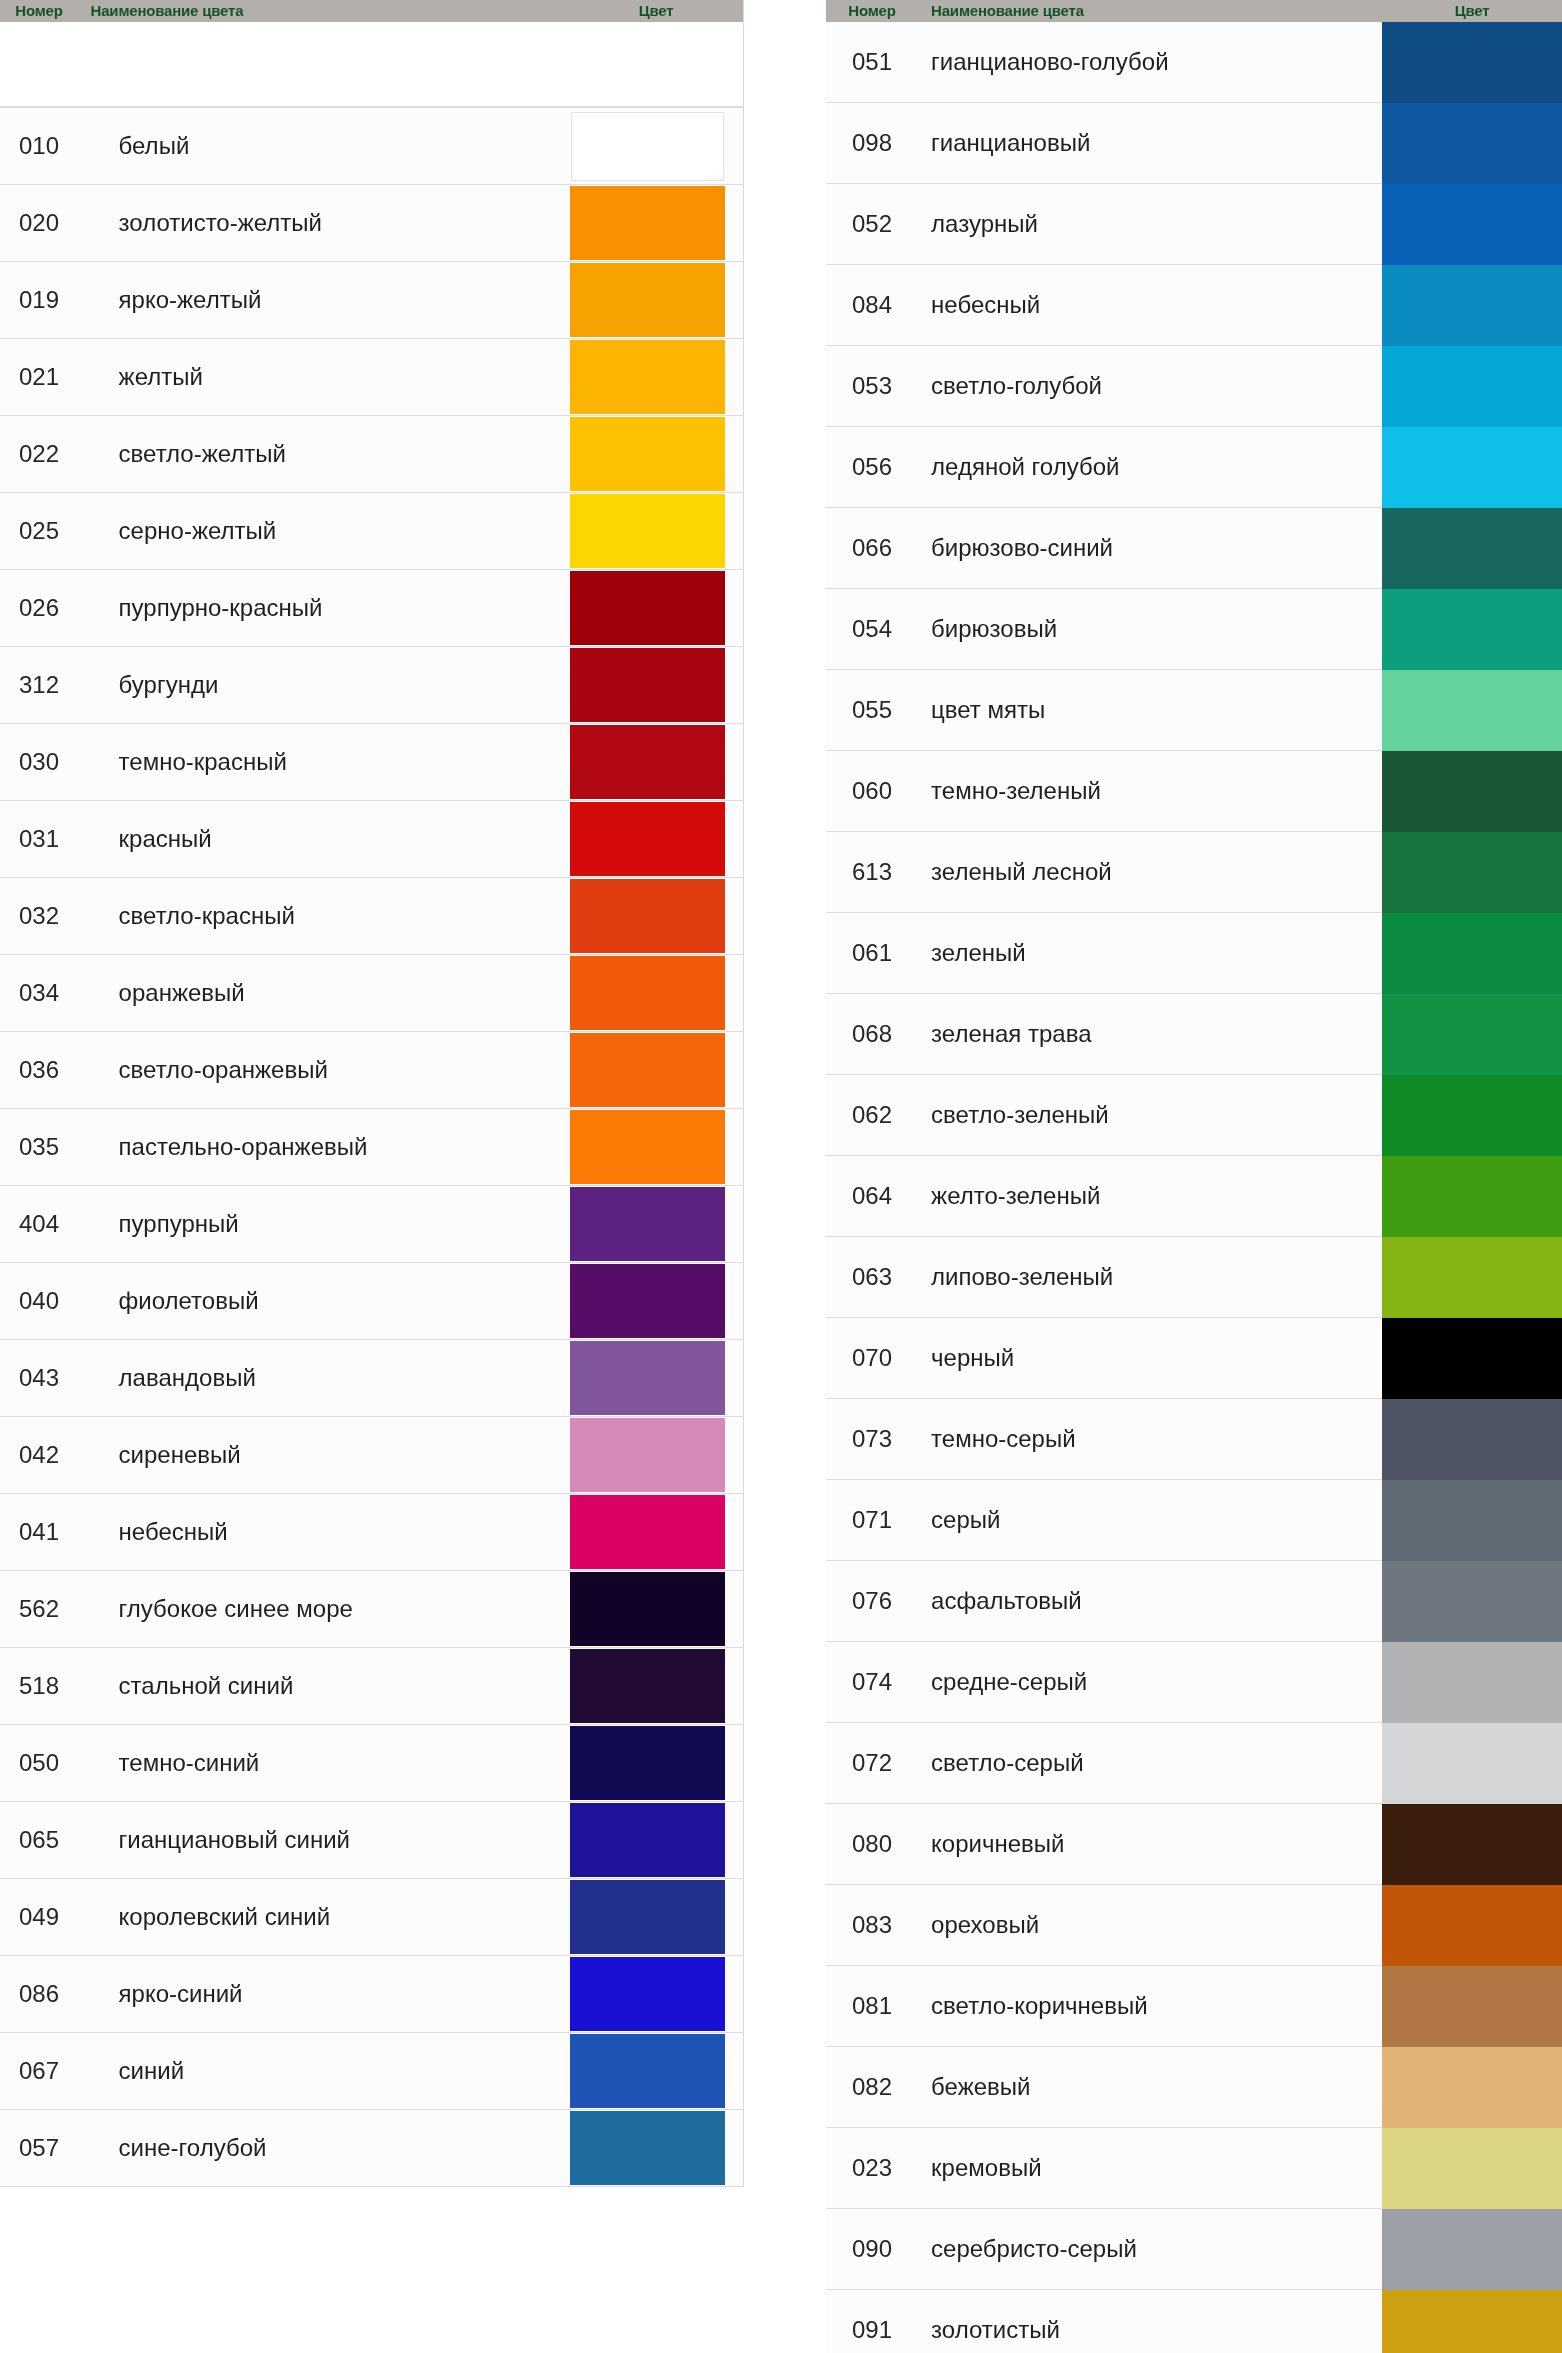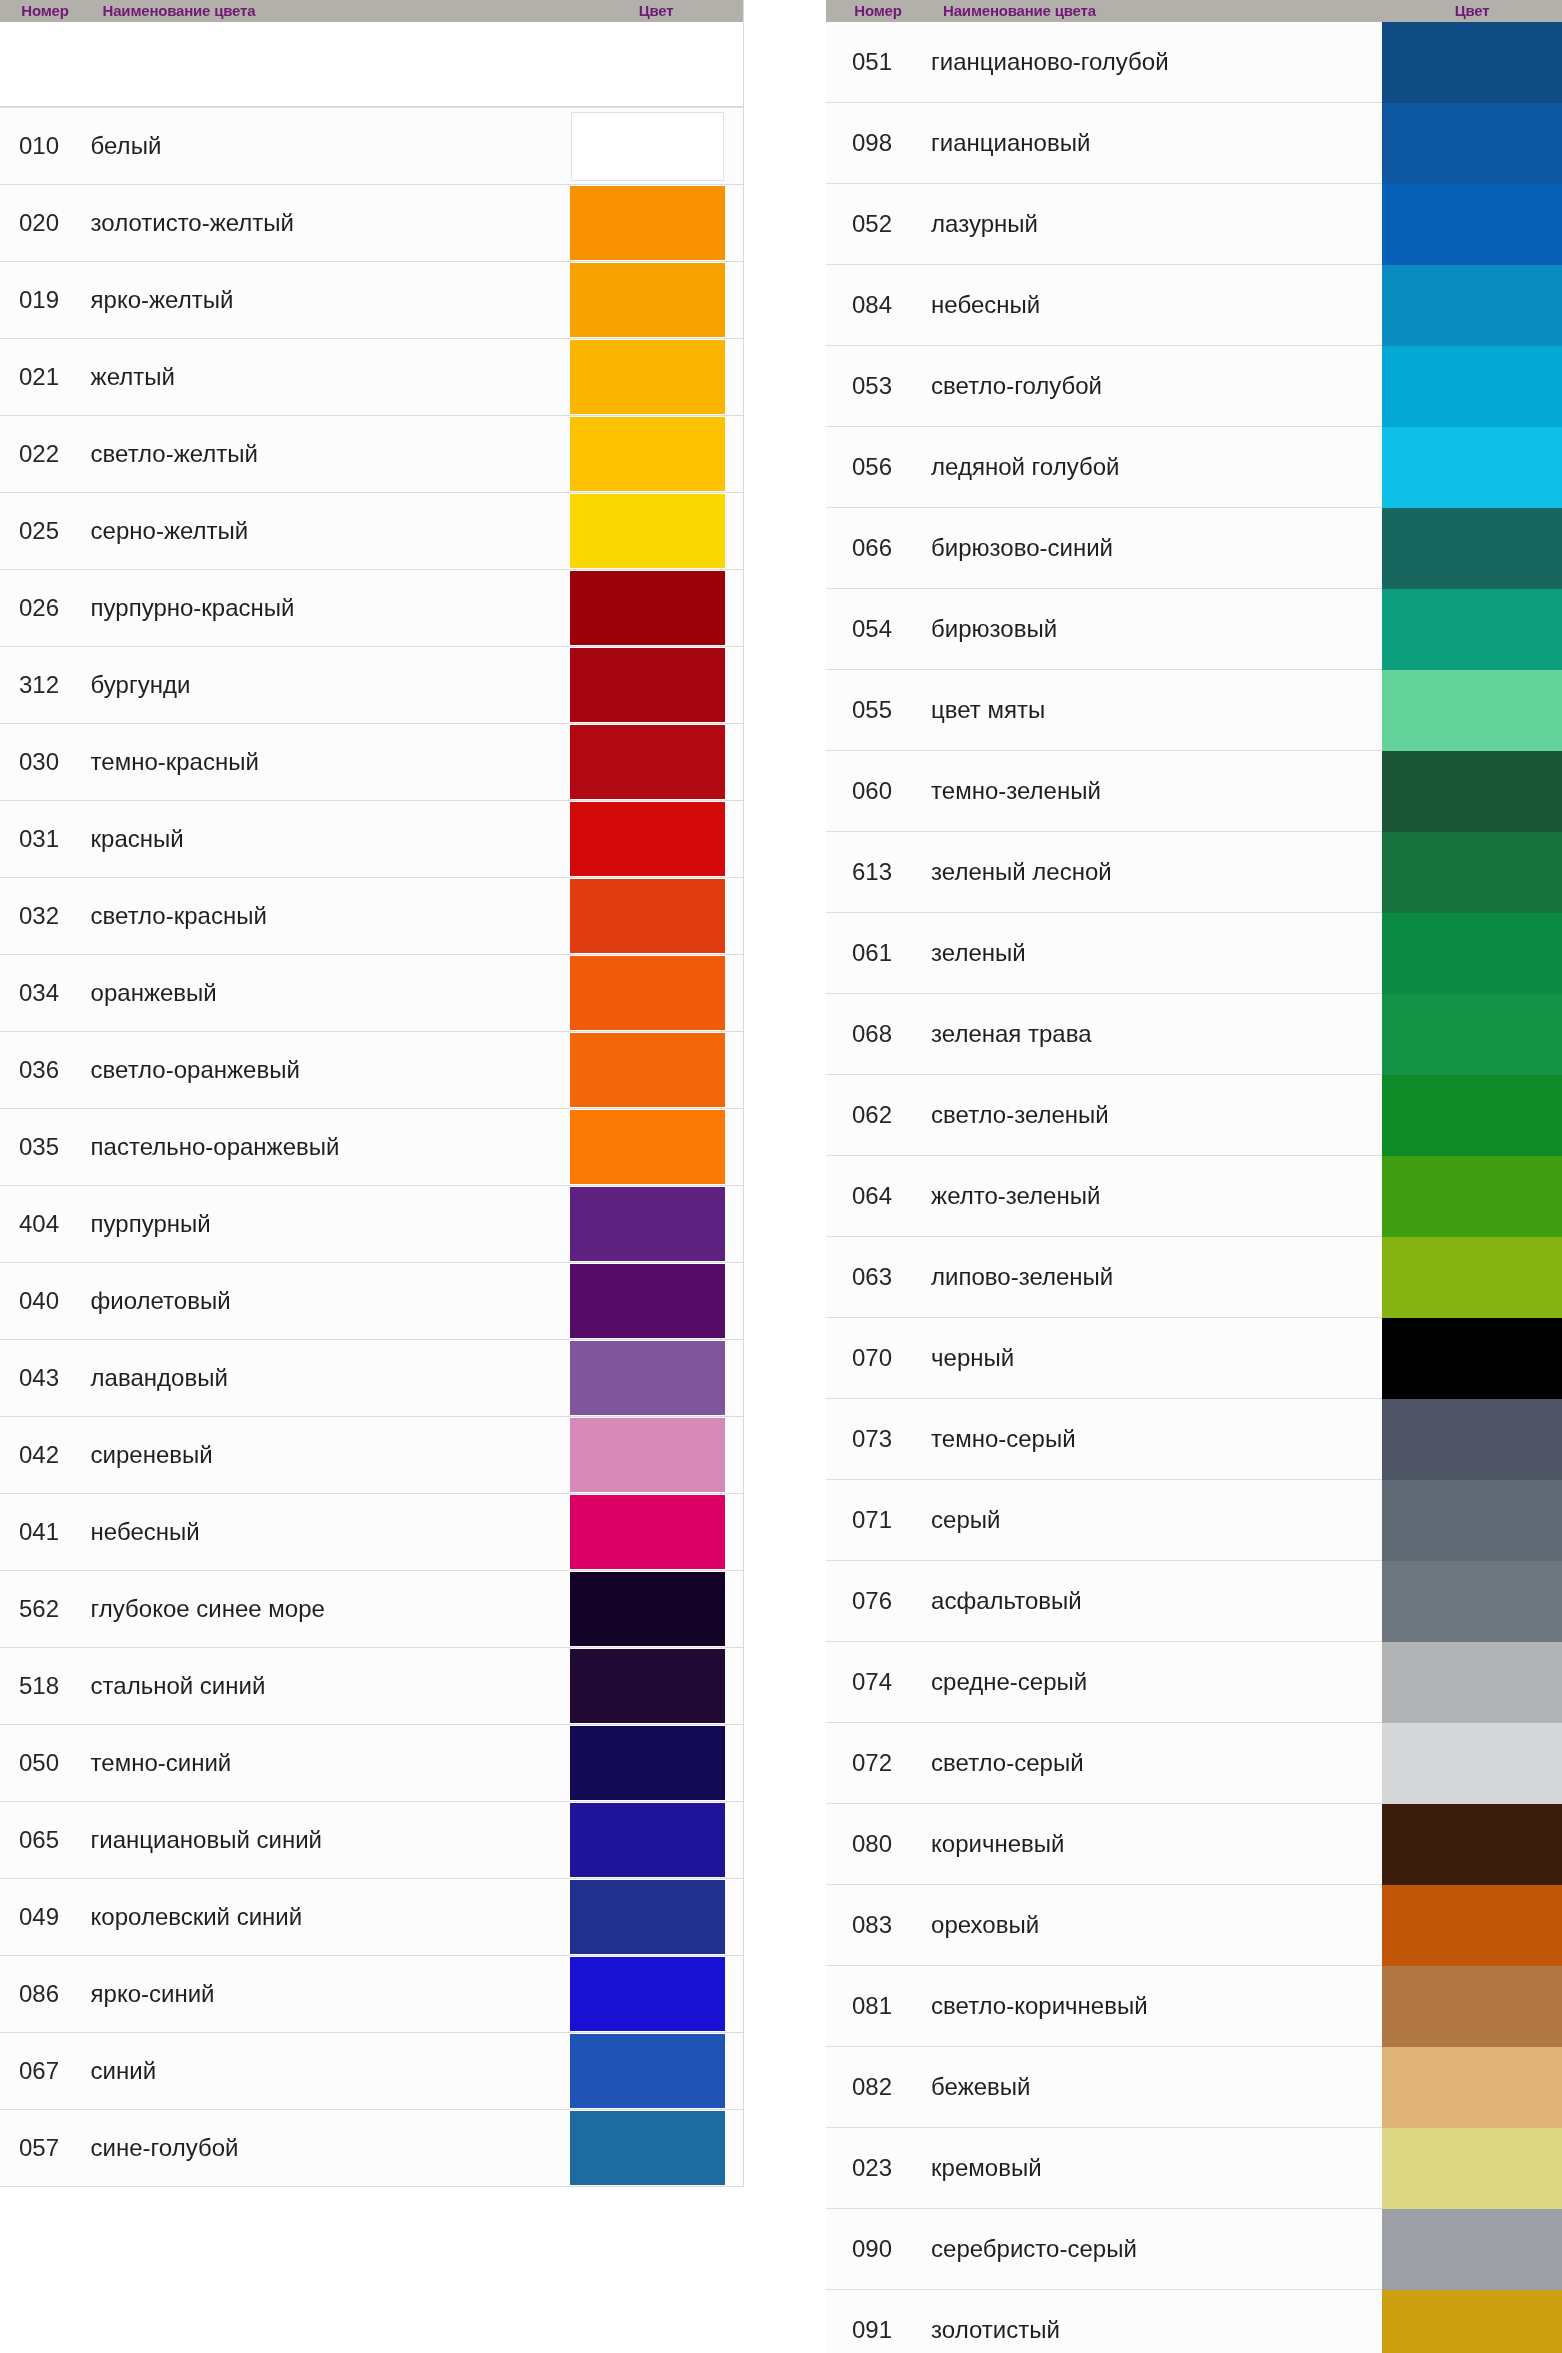--- a/index.html
+++ b/index.html
@@ -34,43 +34,42 @@
   .thead {
     display: flex;
     align-items: center;
     background: #b3b0ab;
     height: 22px;
     width: 100%;
   }
   .thead .th {
     font-size: 15px;
     font-weight: bold;
-    color: #701a75;
+    color: #14532d;
     letter-spacing: -0.2px;
     line-height: 22px;
     white-space: nowrap;
     font-family: "Liberation Sans", sans-serif;
-    margin-left: 6px;
   }
   .th-num   { width: 78px; text-align: center; }
   .th-name  { flex: 1; padding-left: 12.6px; text-align: left; }
   .th-color { width: 173px; text-align: center; }
 
   .table-right .th-num   { width: 93px; }
   .table-right .th-color { width: 180px; }
 
   
   .trow {
     display: flex;
     align-items: stretch;
     border-bottom: 1.6px solid #dcdcdc;
     background: #fcfcfc;
     width: 100%;
   }
-  .table-left  .trow { height: 77px; }
+  .table-left  .trow { height: 77px; gap: 28px; }
   .table-right .trow { height: 81px; }
 
   .trow.blank { height: 86px; border-bottom: 2.4px solid #dcdcdc; background:#ffffff; }
 
   .cell-num {
     width: 78px;
     display: flex;
     align-items: center;
     justify-content: center;
     font-size: 24px;

